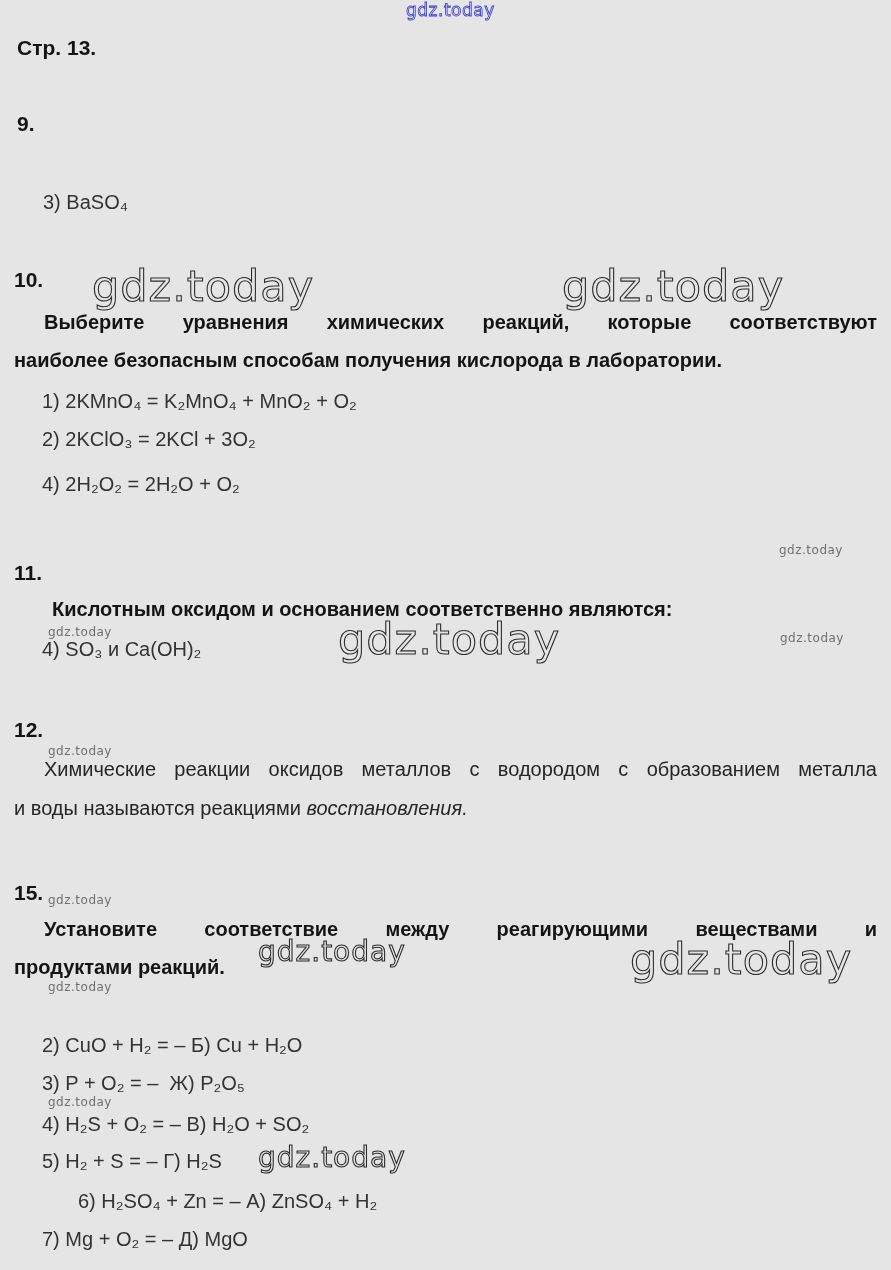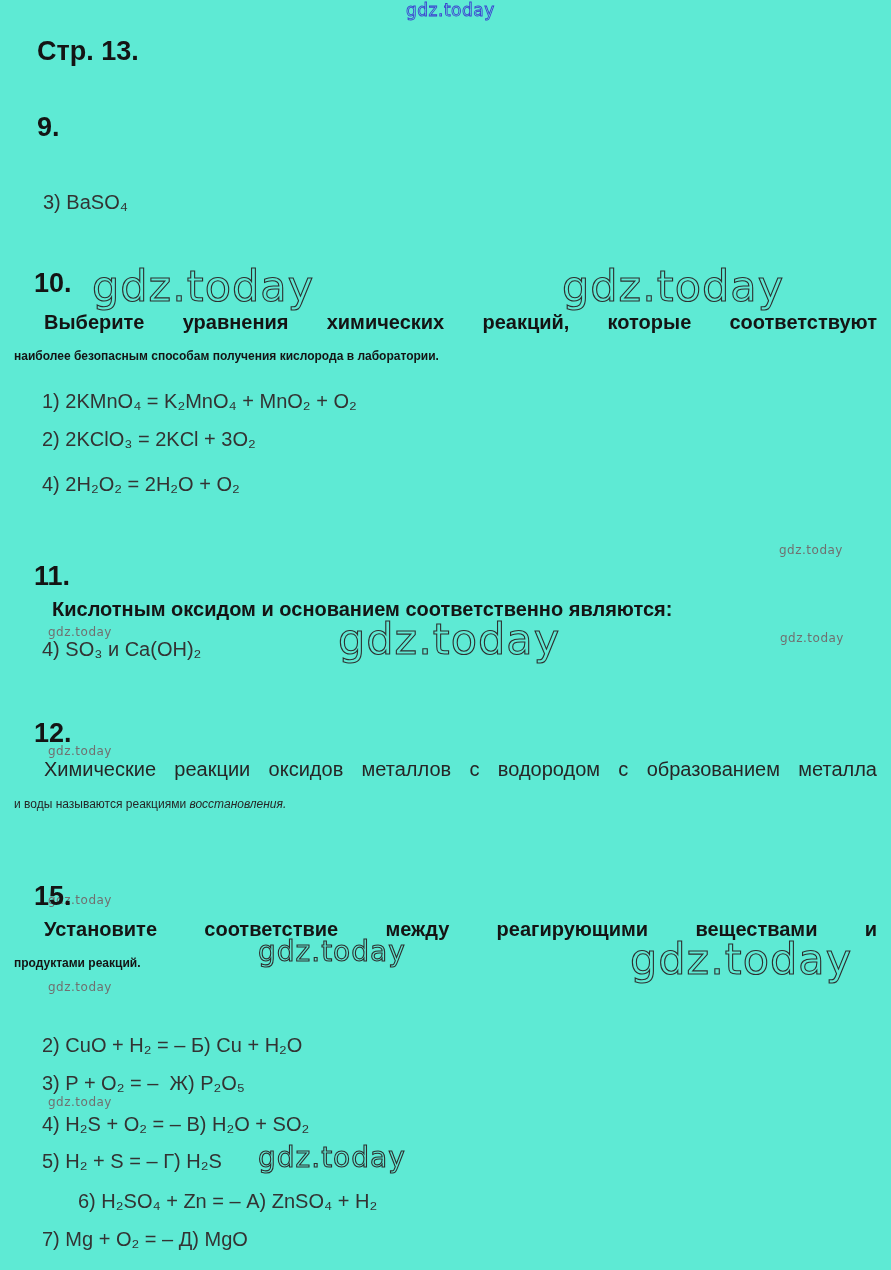--- a/index.html
+++ b/index.html
@@ -1,42 +1,42 @@
 <!DOCTYPE html>
 <html><head>
 <meta charset="utf-8">
 <style>
   html,body { margin:0; padding:0; background:#ffffff; }
   .page {
     position:relative;
     width:891px; height:1270px;
-    background:#5eead4;
+    background:#e5e5e5;
     font-family:"Liberation Sans","DejaVu Sans",sans-serif;
     color:#2e2e2e;
     overflow:hidden;
   }
   .abs { position:absolute; white-space:pre; }
   .bold { font-weight:bold; color:#141414; }
-  .num  { font-weight:bold; font-size:27px; color:#141414;margin-left:20px; }
+  .num  { font-weight:bold; font-size:21px; color:#141414; }
   .t20  { font-size:20px; }
   .body-text { font-size:20px; color:#333333; }
   .jline {
     position:absolute;
     left:14px; width:863px;
     font-size:20px; font-weight:bold; color:#141414;
     text-align:justify; text-align-last:justify;
     white-space:normal;
   }
   .jline-reg {
     font-weight:normal; color:#262626;
   }
   .indent { text-indent:30px; }
   .plain-line {
     position:absolute; left:14px;
-    font-size:12px; white-space:pre;
+    font-size:20px; white-space:pre;
   }
   .answer-word {
     font-style:italic;
     text-decoration-thickness:2px;
     text-underline-offset:5px;
     text-align:center;
   }
   
   .wm { font-family:"DejaVu Sans",sans-serif; white-space:nowrap; line-height:1; }
   .wm-thin { color:#2e2e2e; letter-spacing:1px; }

